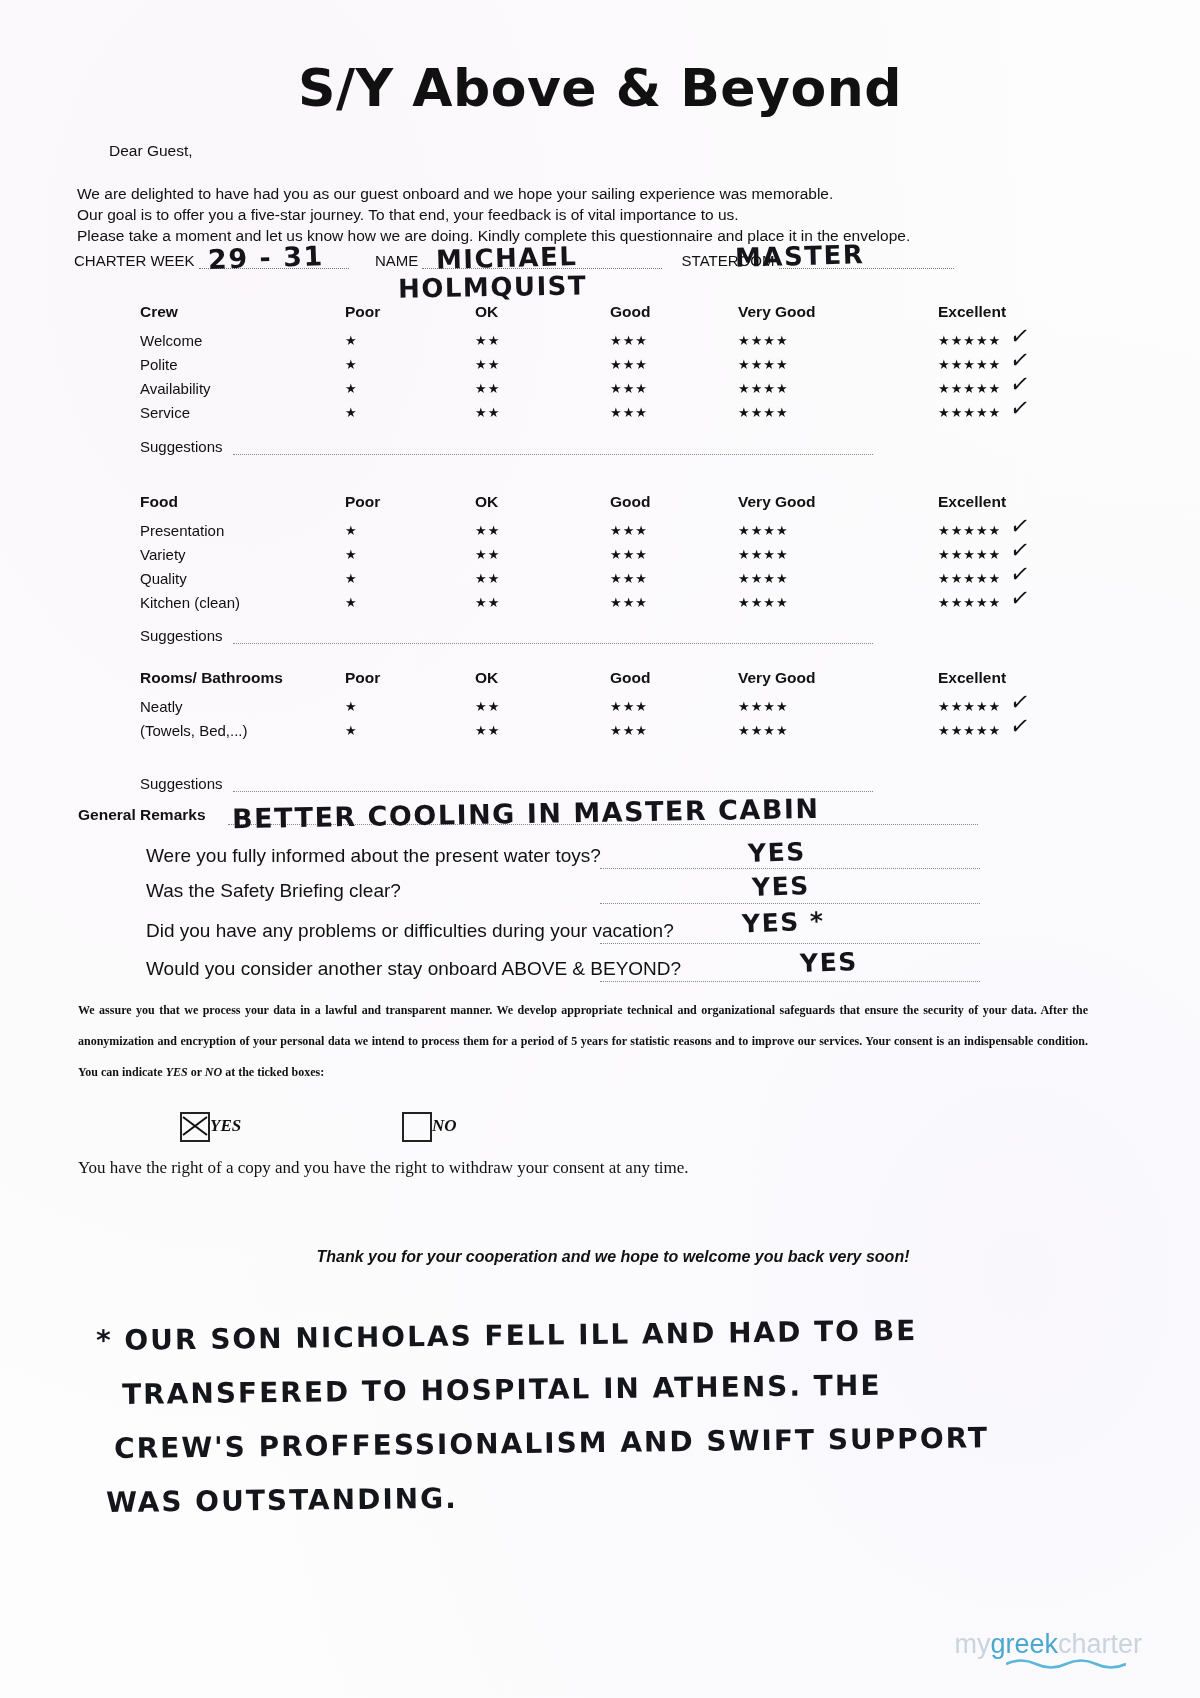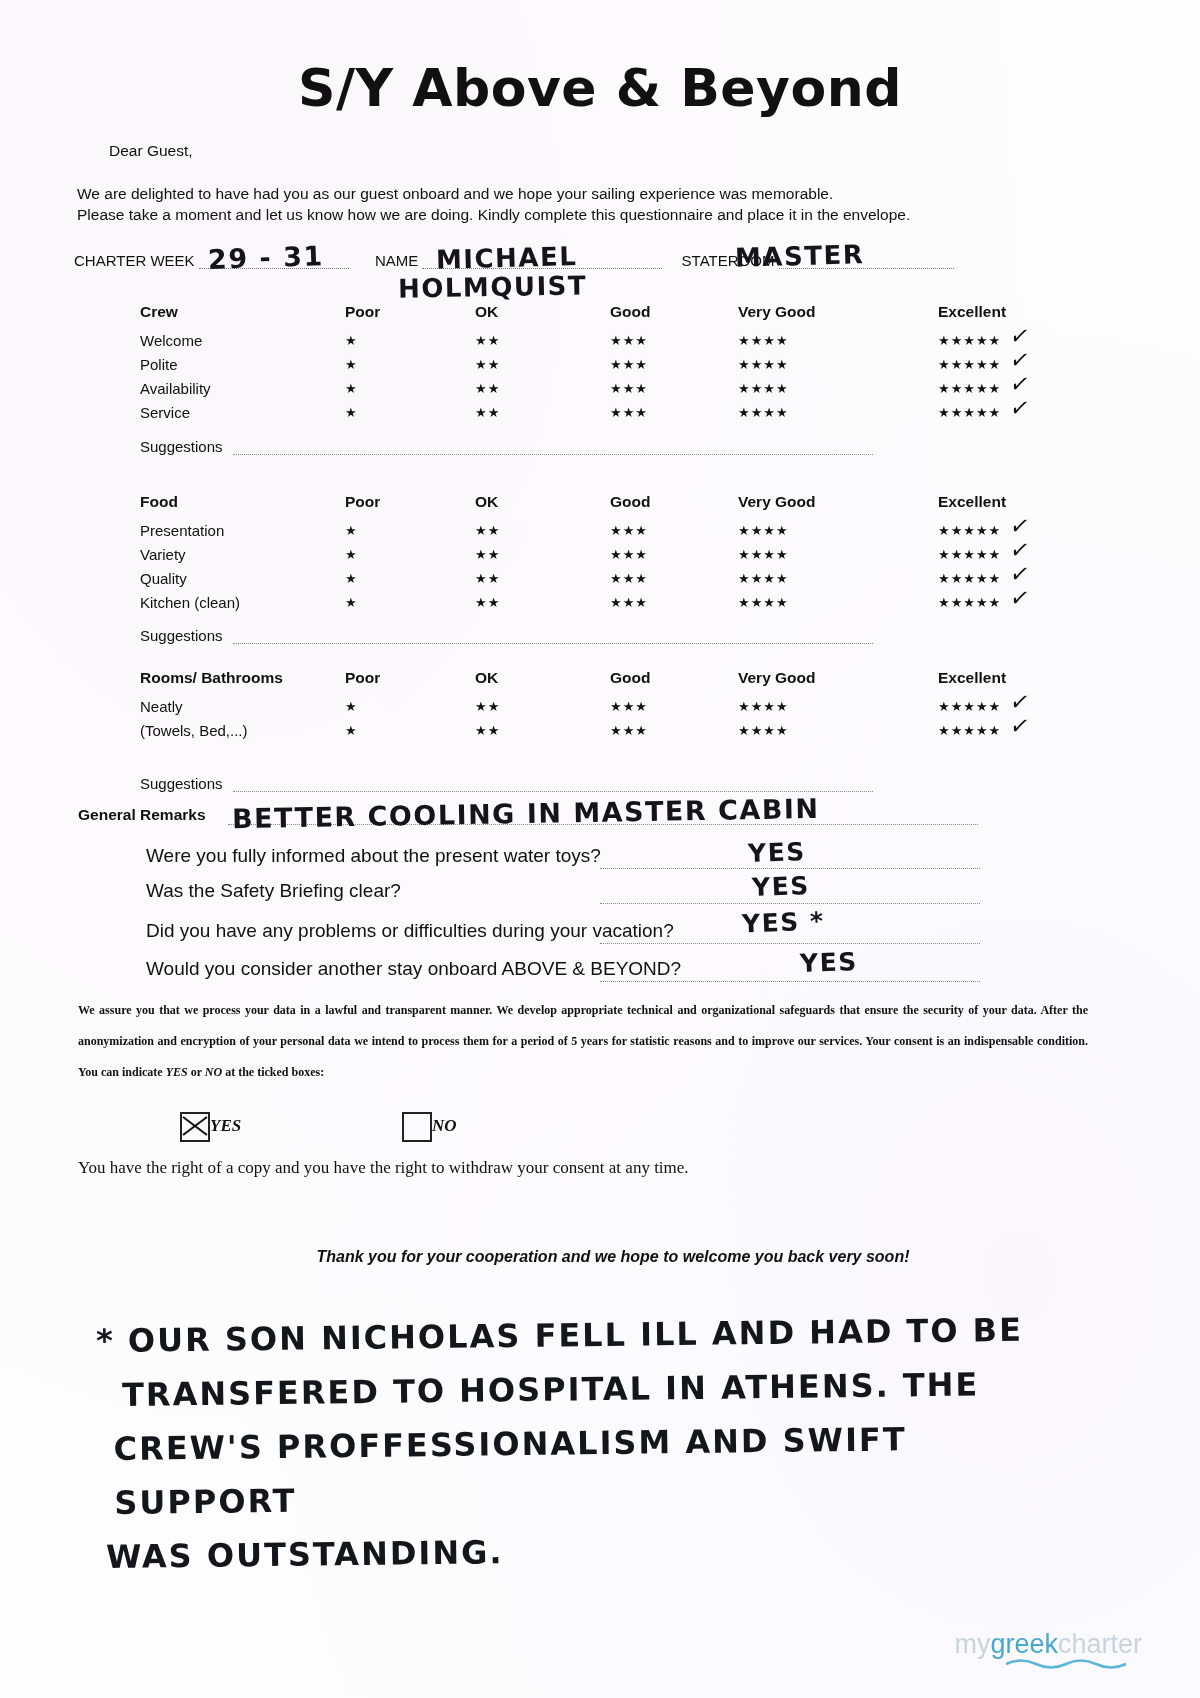--- a/index.html
+++ b/index.html
@@ -200,21 +200,21 @@
     padding-left: 13px;
   }
 
   .note {
     position: absolute;
     left: 96px;
     top: 1308px;
     width: 1000px;
     font-family: "DejaVu Sans", sans-serif;
     font-weight: 700;
-    font-size: 32px;
+    font-size: 28px;
     letter-spacing: 2px;
     line-height: 54px;
     color: #15151c;
   }
   .note .l { display: block; transform: rotate(-0.7deg); }
 
   .logo {
     position: absolute;
     right: 58px;
     bottom: 38px;
@@ -247,20 +247,21 @@
 <body>
 
 <div class="page">
   <div class="scan-tint"></div>
 
   <div class="title">S/Y Above &amp; Beyond</div>
 
   <div class="intro">
     <div class="salutation">Dear Guest,</div>
     <p>We are delighted to have had you as our guest onboard and we hope your sailing experience was memorable.</p>
+    <p>Our goal is to offer you a five-star journey. To that end, your feedback is of vital importance to us.</p>
     <p>Please take a moment and let us know how we are doing. Kindly complete this questionnaire and place it in the envelope.</p>
   </div>
 
   <div class="charter-row">
     <span class="lbl">CHARTER WEEK</span>
     <span class="dotline" style="width:150px"></span>
     <span class="lbl" style="margin-left:22px">NAME</span>
     <span class="dotline" style="width:240px"></span>
     <span class="lbl" style="margin-left:15px">STATEROOM</span>
     <span class="dotline" style="width:175px"></span>

